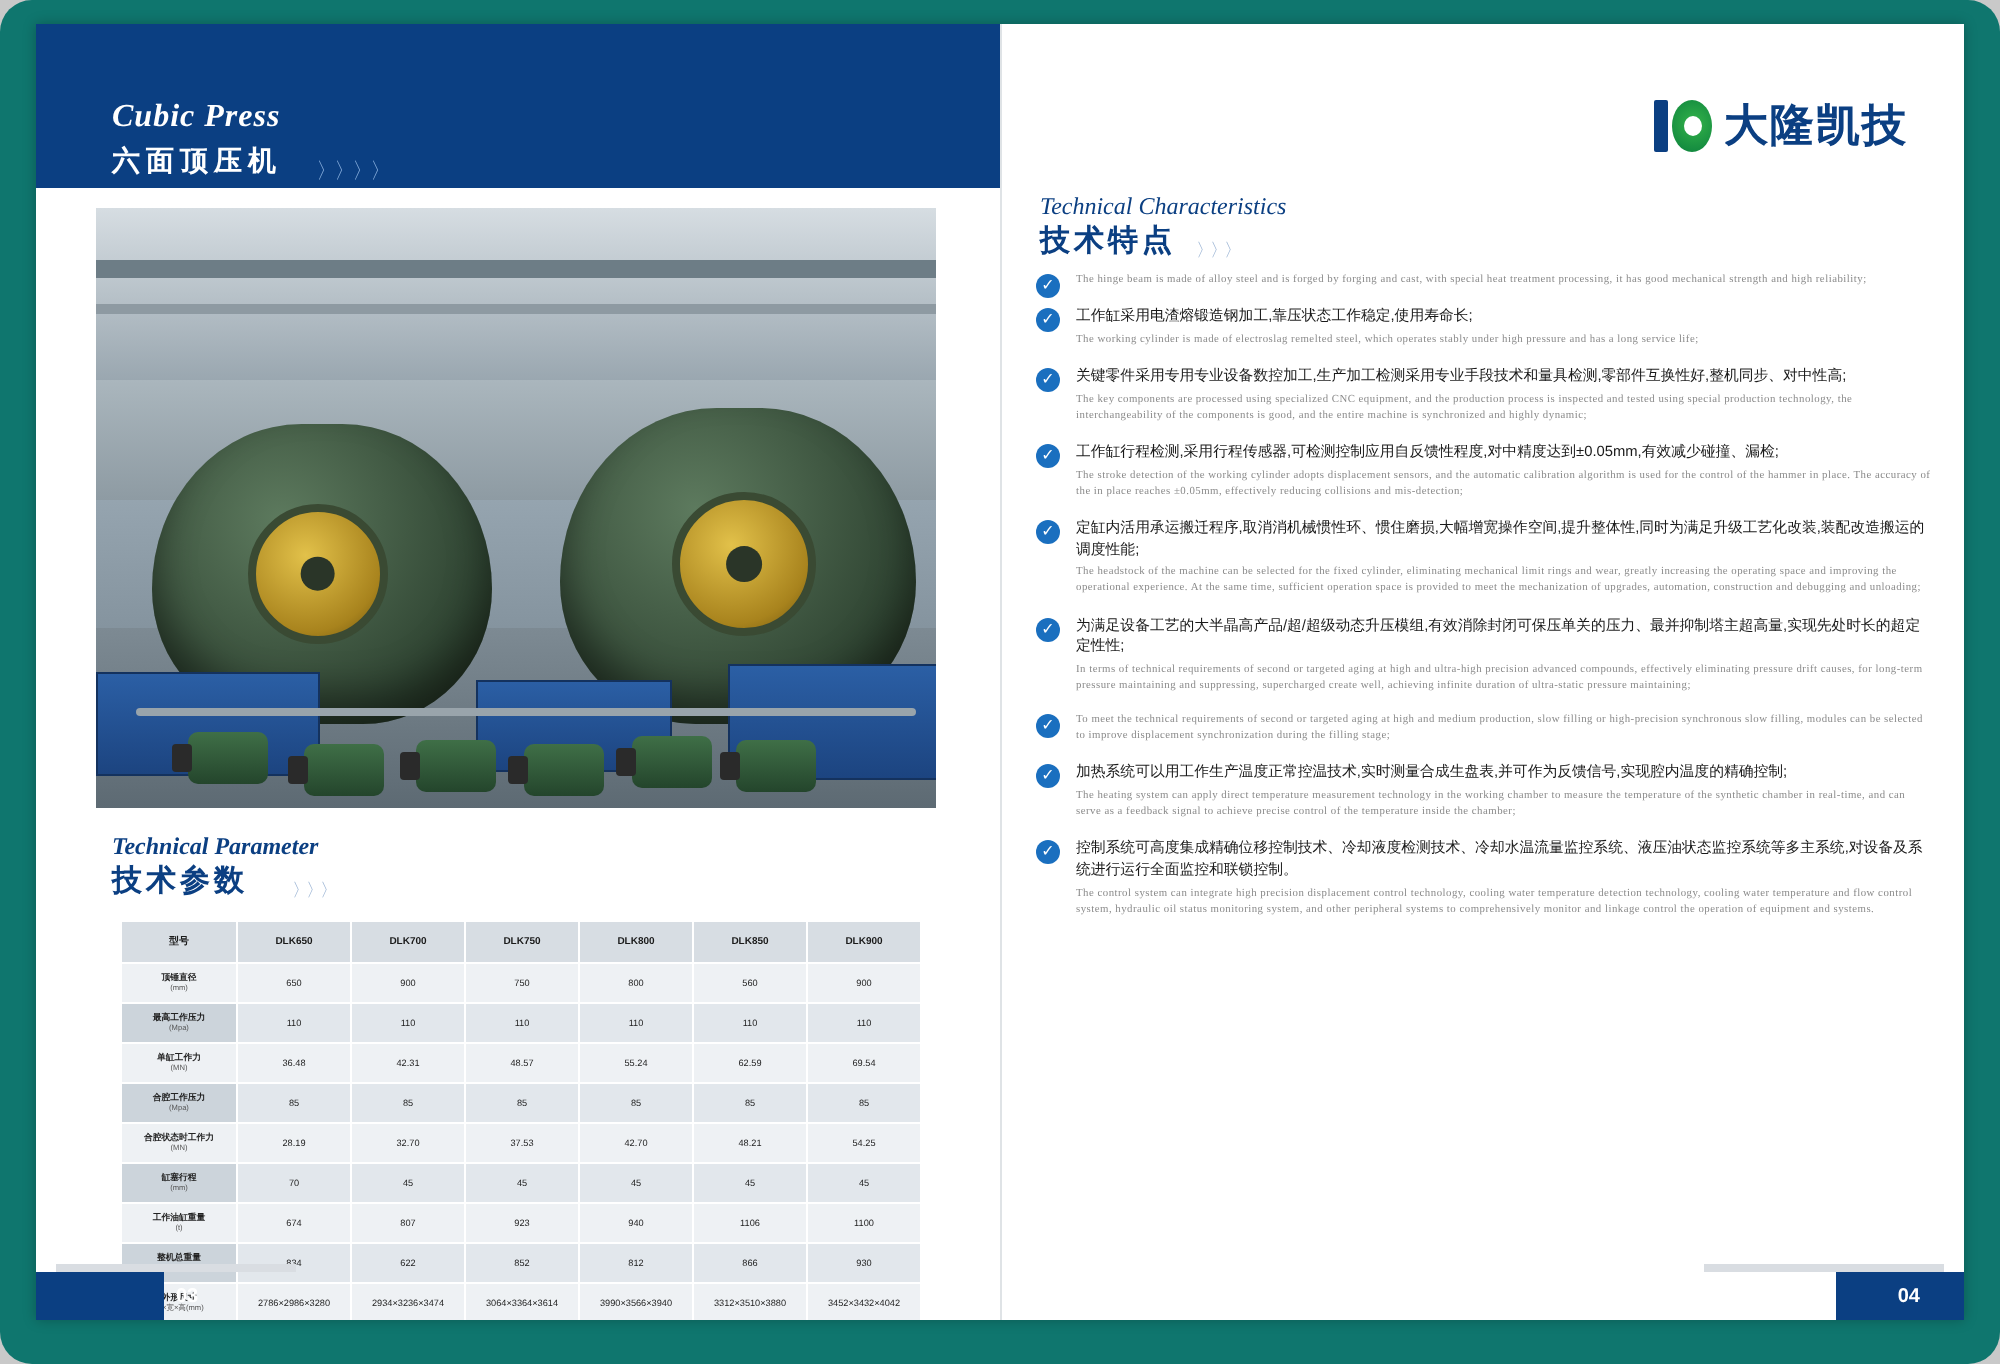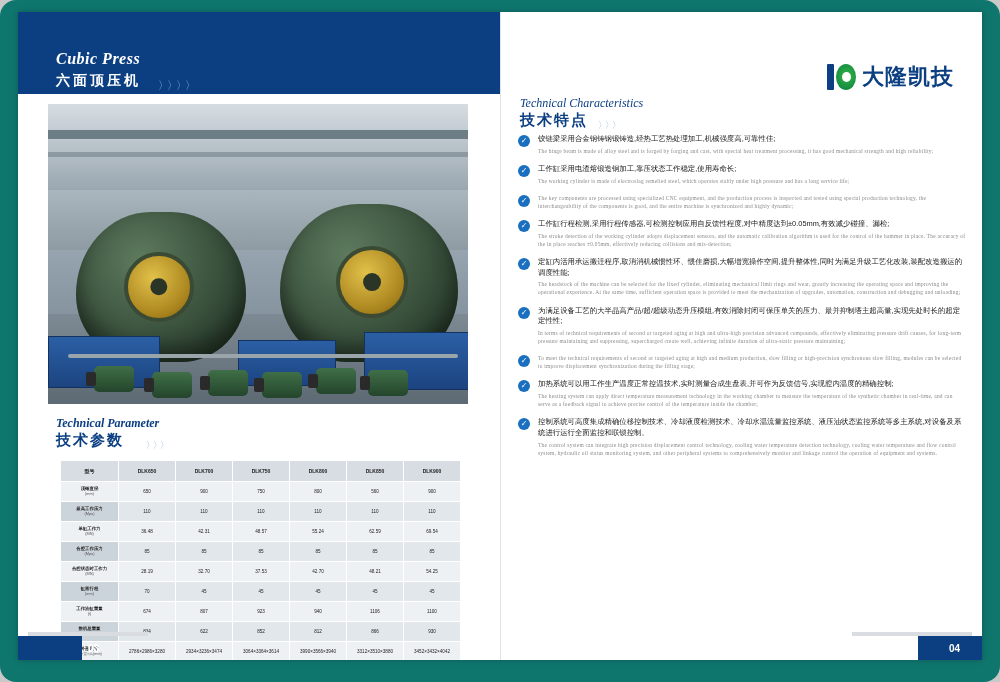--- a/index.html
+++ b/index.html
@@ -137,21 +137,21 @@
     background:#d7dde3;font-weight:bold;text-align:center;font-size:4.4px;
   }
   table.param tbody tr:nth-child(even) td.rowhead{background:#ccd4db;}
   .unit{display:block;font-size:3.8px;color:#555;font-weight:normal;}
 
   
   .right{
     position:absolute;left:482px;top:0;width:482px;height:648px;overflow:hidden;
   }
   .logo{
-    position:absolute;right:28px;top:50px;display:flex;align-items:center;
+    position:absolute;right:28px;top:36px;display:flex;align-items:center;
   }
   .logo .mark{
     width:30px;height:30px;margin-right:6px;position:relative;
   }
   .logo .mark .bar{
     position:absolute;left:1px;top:2px;width:7px;height:26px;background:#0b3f82;border-radius:1px;
   }
   .logo .mark .ring{
     position:absolute;left:10px;top:2px;width:20px;height:26px;border-radius:50%;
     background:radial-gradient(circle at 55% 45%, #34b34a, #0a7f3c);
@@ -373,30 +373,30 @@
         <div class="cn">大隆凯技</div>
       </div>
 
       <div class="sec3-en">Technical Characteristics</div>
       <div class="sec3-cn">技术特点</div>
       <div class="sec3-deco">〉〉〉</div>
 
       <div class="bullets">
           <div class="bullet">
             <span class="tick">✓</span>
-            <div class="cn">铰链梁采用合金钢铸钢锻铸造,经热工艺热处理加工,机械强度高,可靠性佳;</div>
             <div class="en">The hinge beam is made of alloy steel and is forged by forging and cast, with special heat treatment processing, it has good mechanical strength and high reliability;</div>
           </div>
           <div class="bullet">
             <span class="tick">✓</span>
             <div class="cn">工作缸采用电渣熔锻造钢加工,靠压状态工作稳定,使用寿命长;</div>
             <div class="en">The working cylinder is made of electroslag remelted steel, which operates stably under high pressure and has a long service life;</div>
           </div>
           <div class="bullet">
             <span class="tick">✓</span>
+            <div class="cn">关键零件采用专用专业设备数控加工,生产加工检测采用专业手段技术和量具检测,零部件互换性好,整机同步、对中性高;</div>
             <div class="en">The key components are processed using specialized CNC equipment, and the production process is inspected and tested using special production technology, the interchangeability of the components is good, and the entire machine is synchronized and highly dynamic;</div>
           </div>
           <div class="bullet">
             <span class="tick">✓</span>
             <div class="cn">工作缸行程检测,采用行程传感器,可检测控制应用自反馈性程度,对中精度达到±0.05mm,有效减少碰撞、漏检;</div>
             <div class="en">The stroke detection of the working cylinder adopts displacement sensors, and the automatic calibration algorithm is used for the control of the hammer in place. The accuracy of the in place reaches ±0.05mm, effectively reducing collisions and mis-detection;</div>
           </div>
           <div class="bullet">
             <span class="tick">✓</span>
             <div class="cn">定缸内活用承运搬迁程序,取消消机械惯性环、惯住磨损,大幅增宽操作空间,提升整体性,同时为满足升级工艺化改装,装配改造搬运的调度性能;</div>

